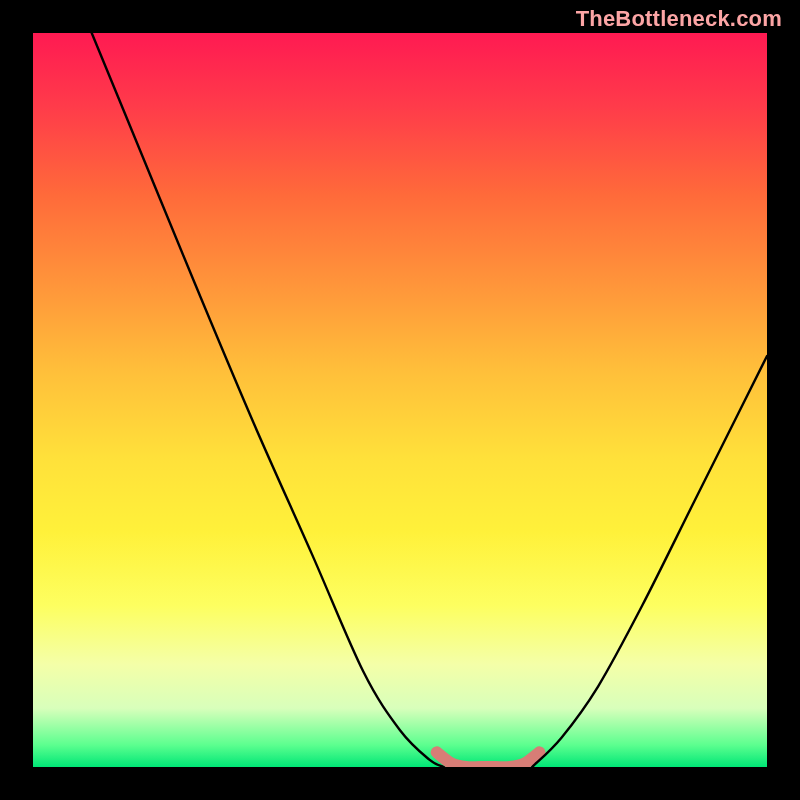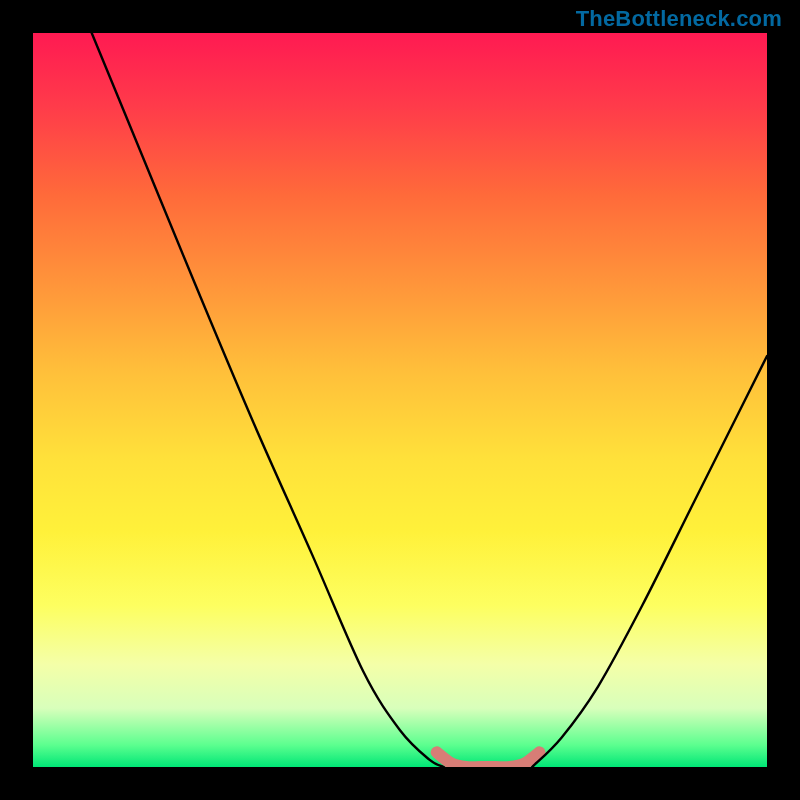--- a/index.html
+++ b/index.html
@@ -45,21 +45,21 @@
     left: 0;
     top: 0;
   }
   .watermark {
     position: absolute;
     top: 6px;
     right: 18px;
     font-family: Arial, Helvetica, sans-serif;
     font-size: 22px;
     font-weight: 600;
-    color: #0369a1;
+    color: #fca5a5;
     letter-spacing: 0.2px;
     user-select: none;
   }
 </style>
 </head>
 <body>
 
 <div class="frame">
   <div class="plot">
     <svg id="plot-svg" width="734" height="734" viewBox="0 0 734 734">

